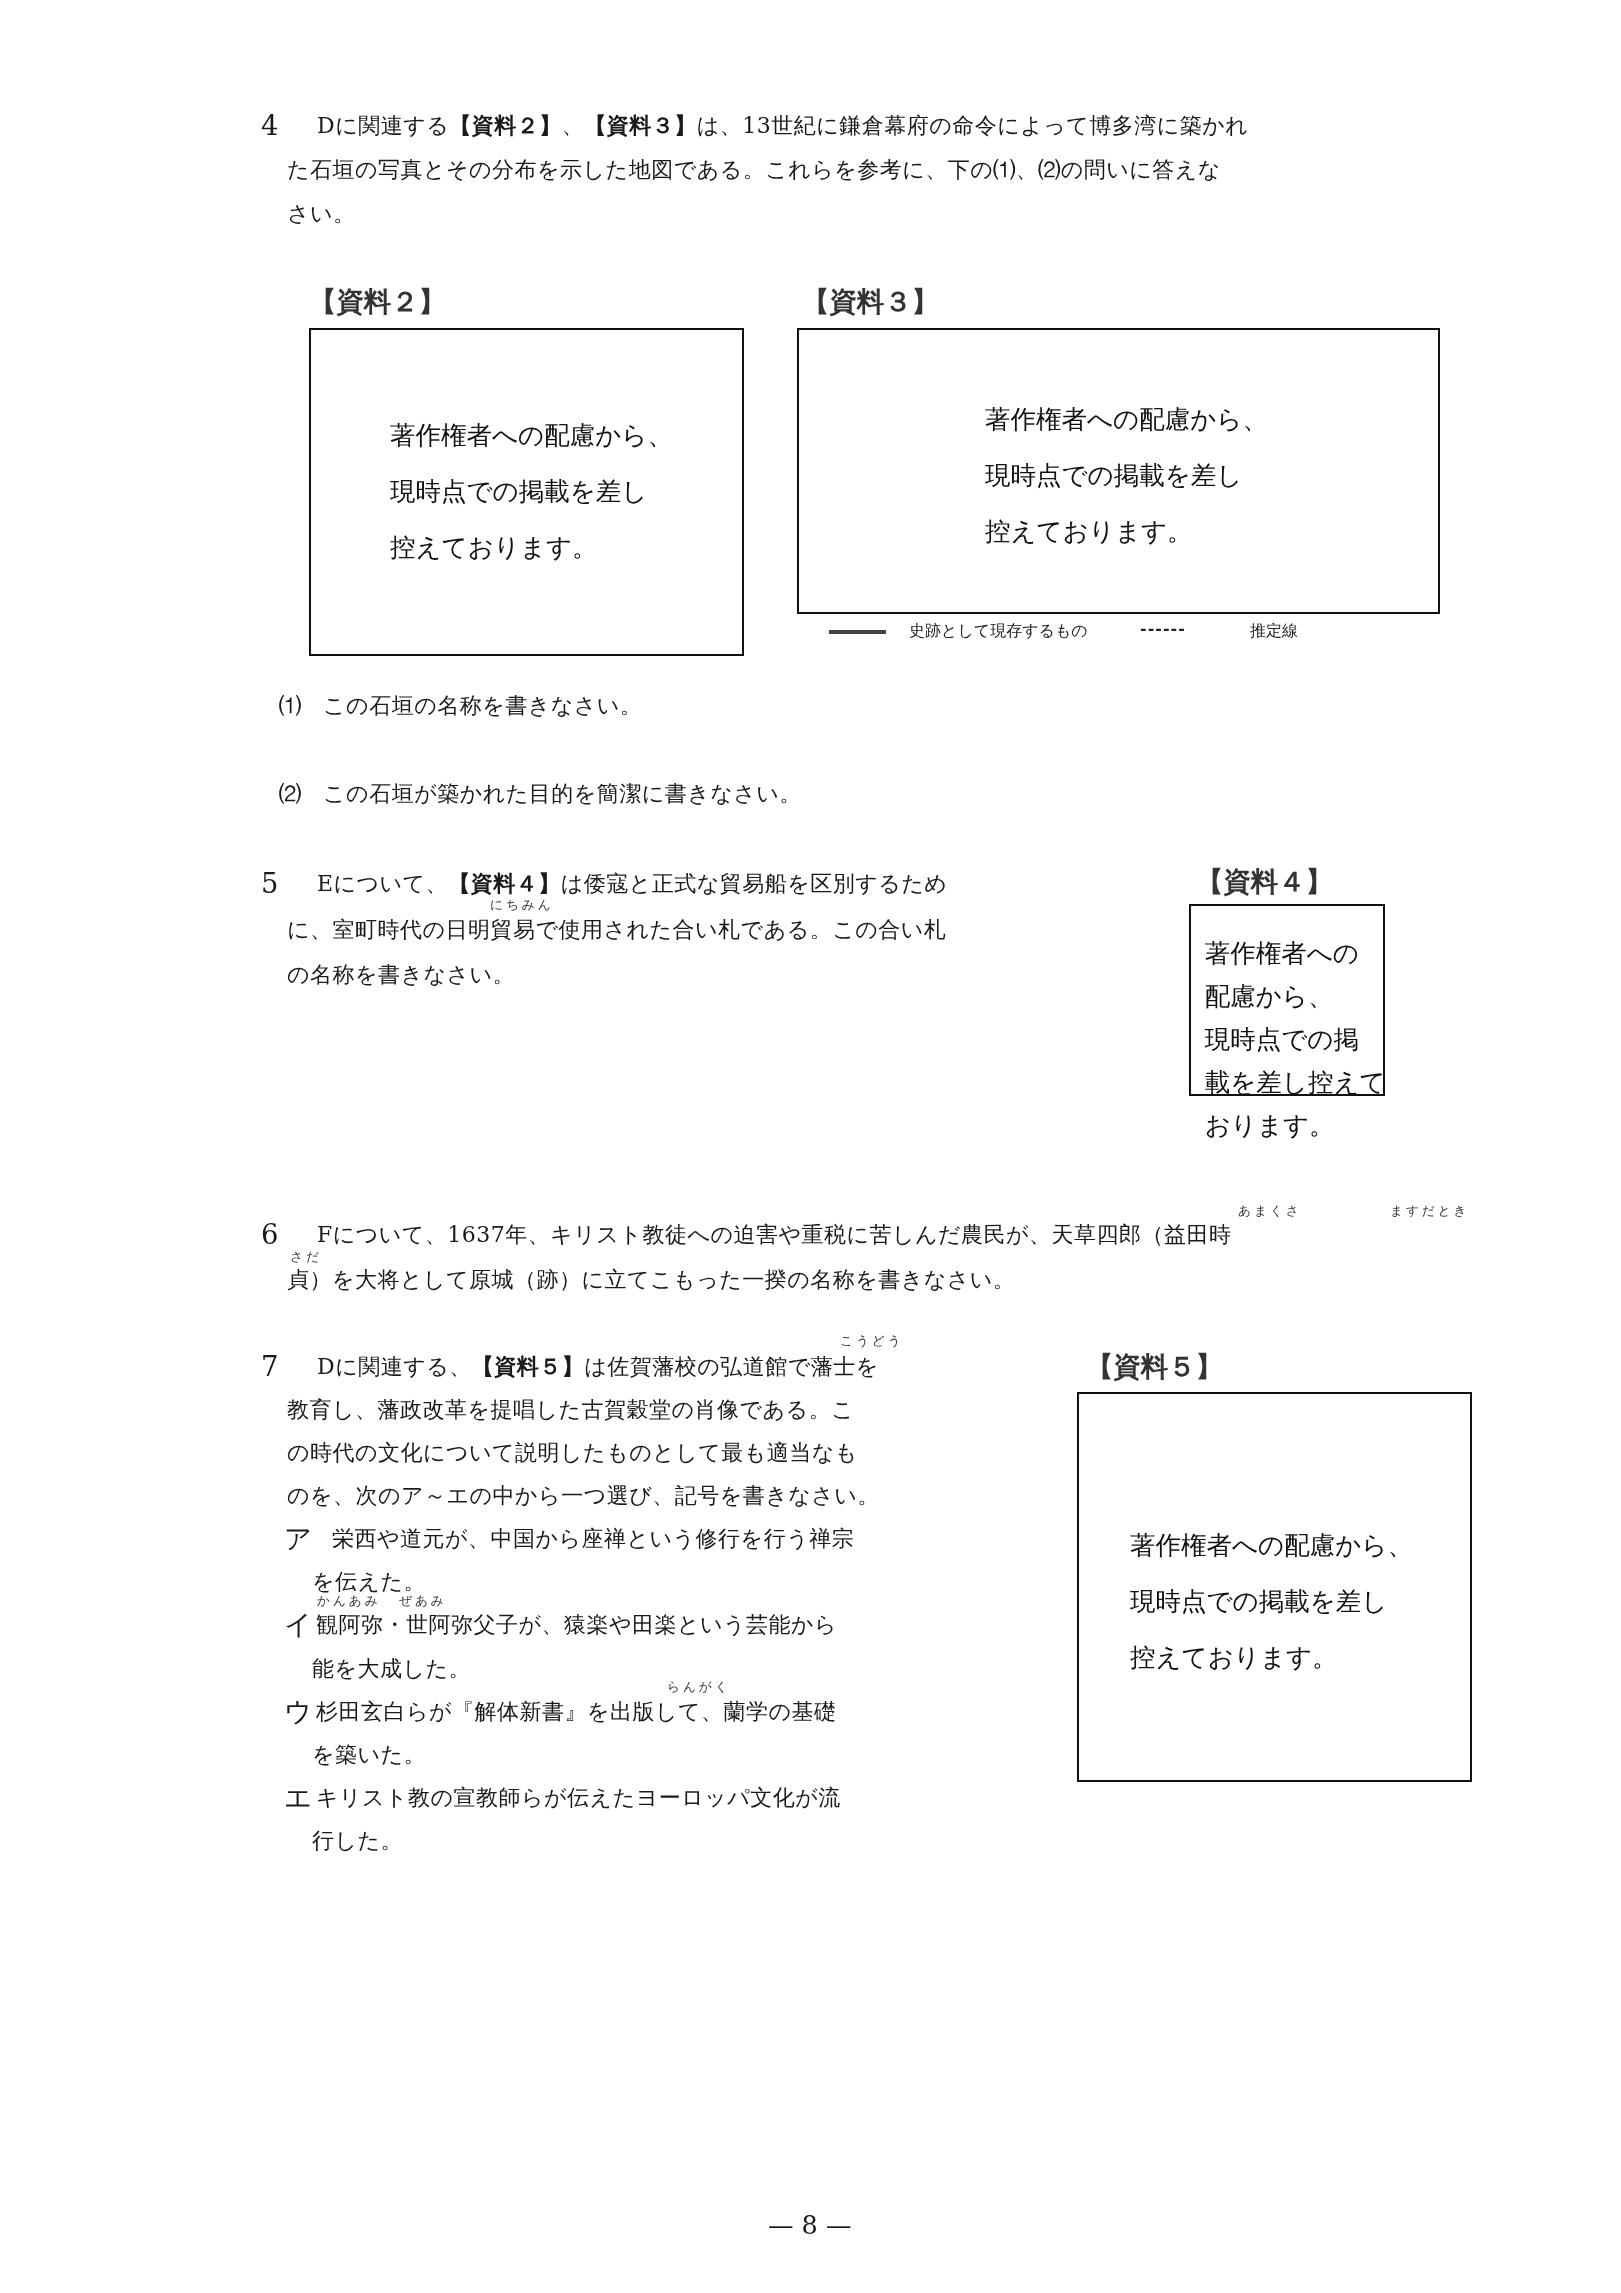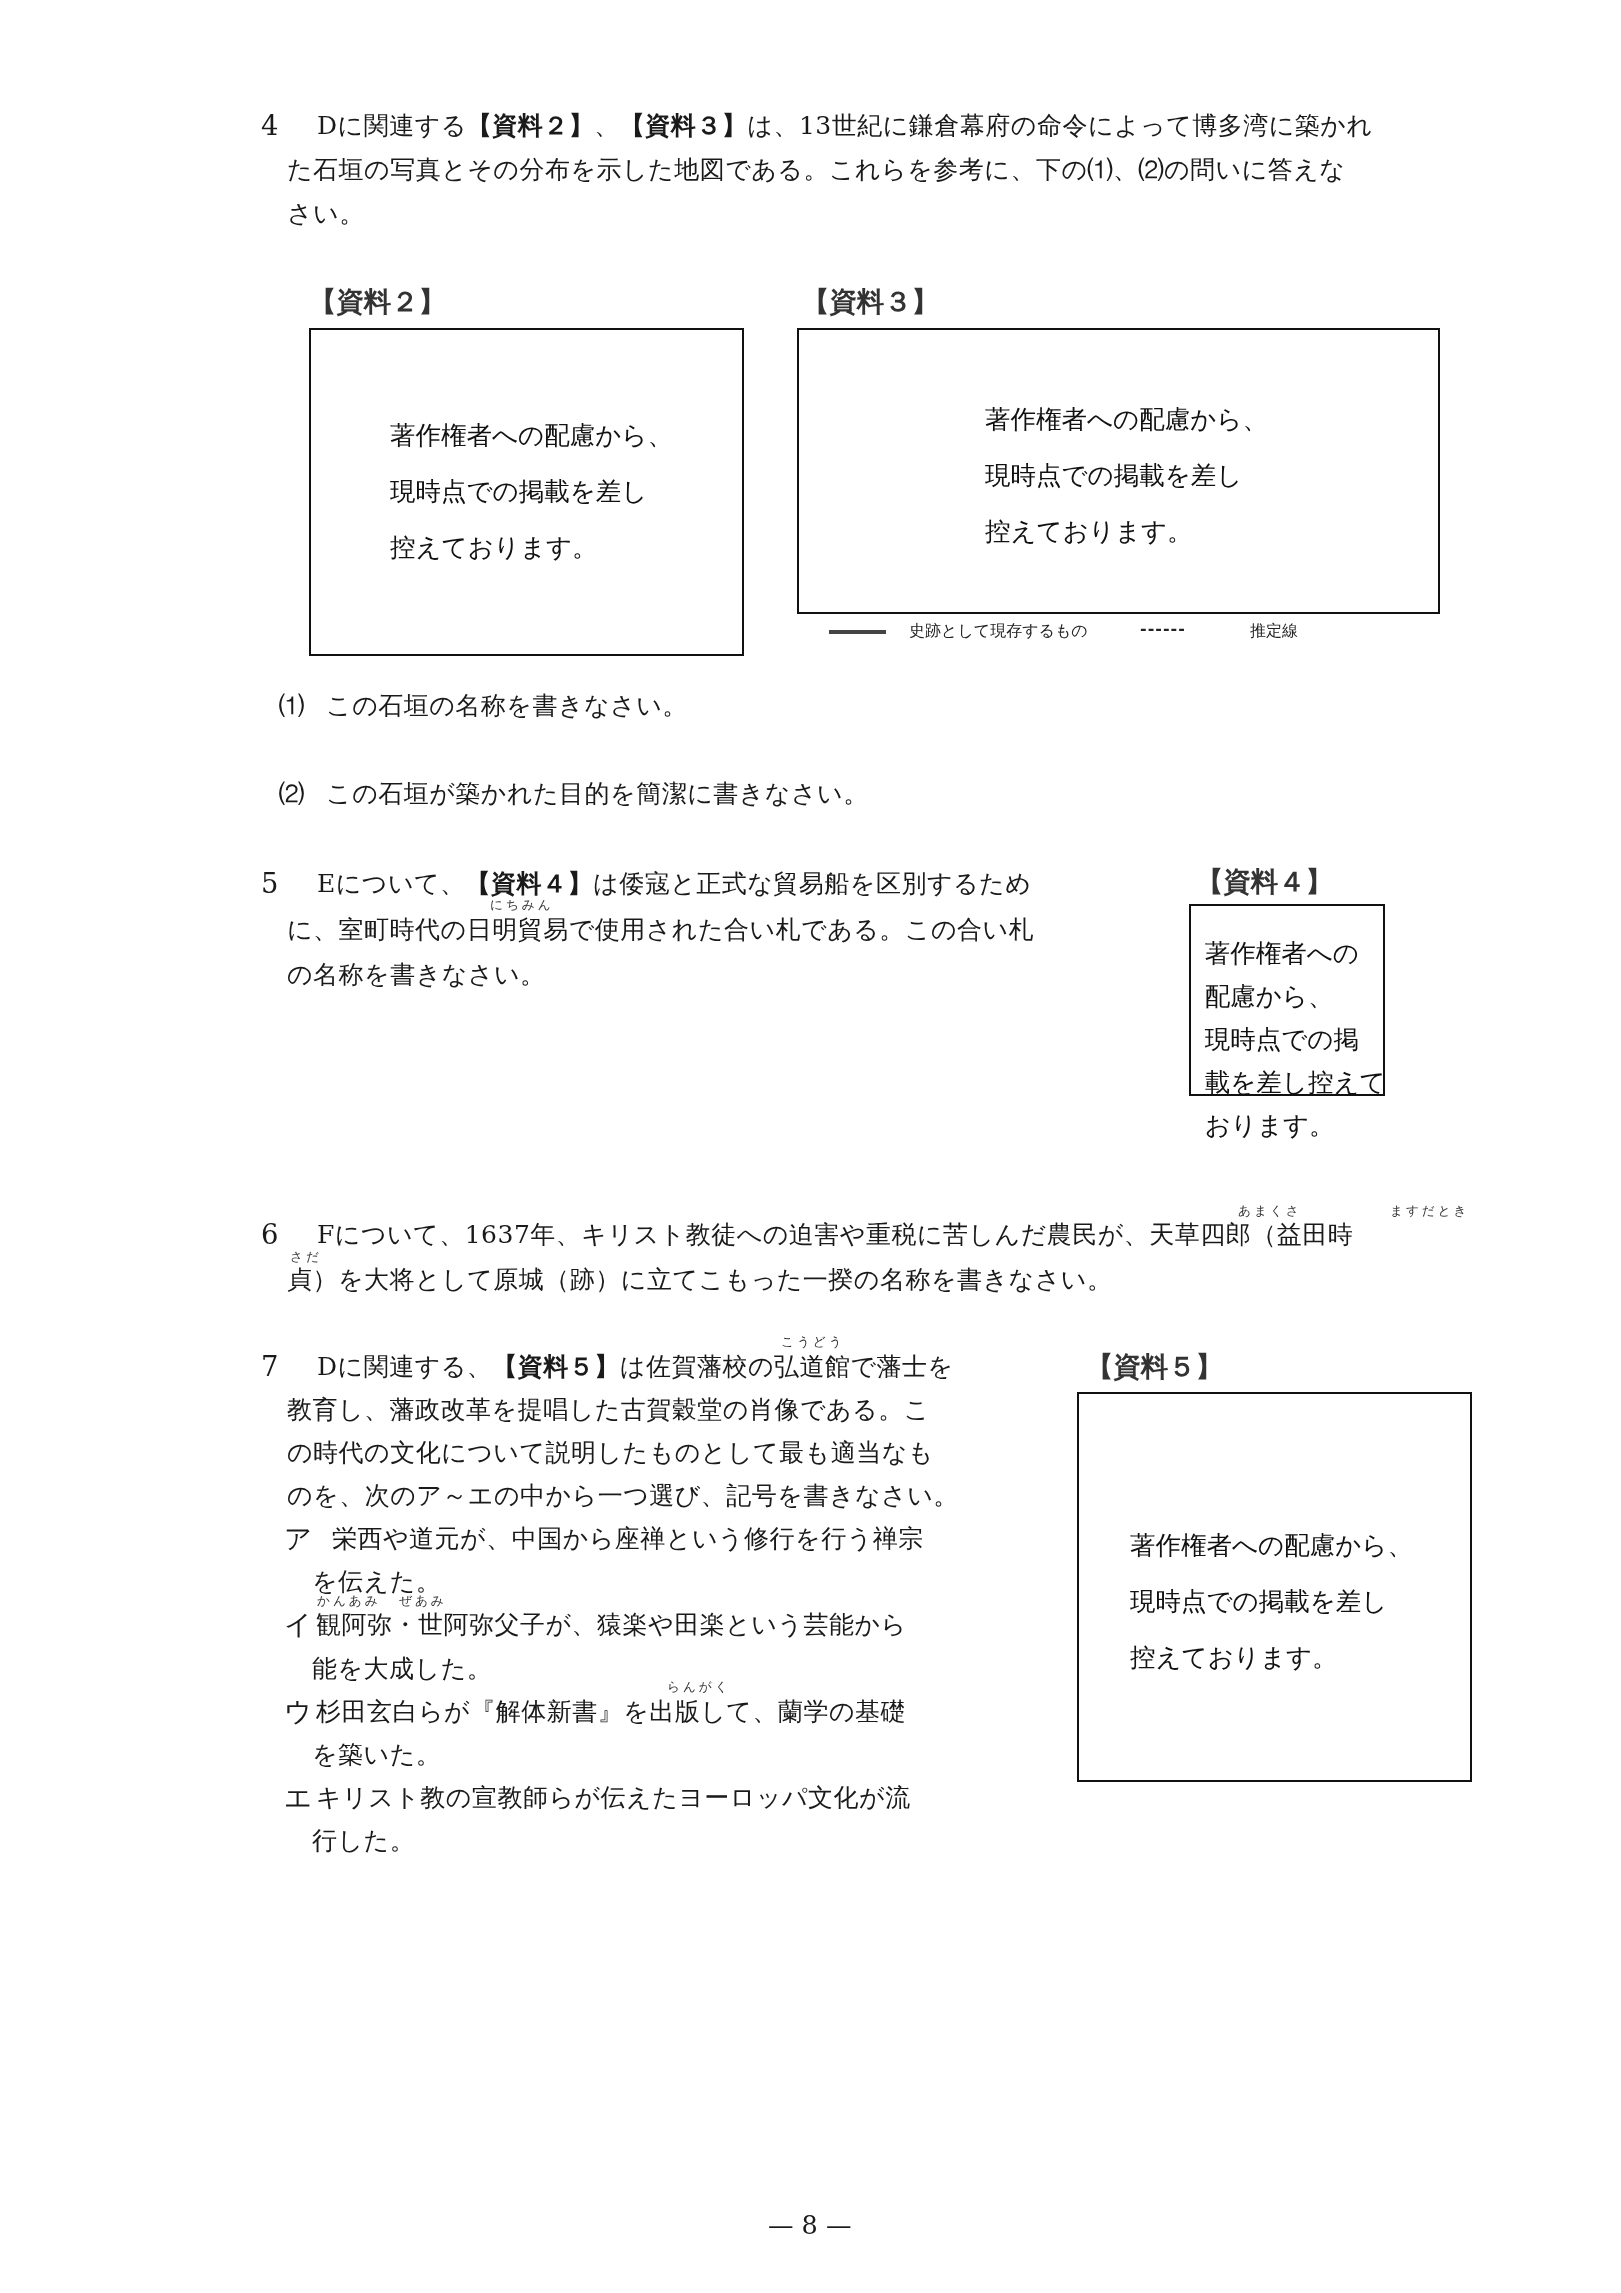--- a/index.html
+++ b/index.html
@@ -1,18 +1,18 @@
 <!DOCTYPE html>
 <html><head>
 <meta charset="utf-8">
 <style>
   html, body { margin:0; padding:0; background:#ffffff; }
   body { width:1621px; height:2294px; position:relative; overflow:hidden;
          font-family:"DejaVu Serif","Liberation Serif",serif; color:#1a1a1a; }
-  .line { position:absolute; font-size:25px; line-height:35px; white-space:nowrap; letter-spacing:0.5px; }
+  .line { position:absolute; font-size:22px; line-height:35px; white-space:nowrap; letter-spacing:0.5px; }
   .num { position:absolute; font-size:27.4px; line-height:35px; }
   .bold { font-family:"DejaVu Sans","Liberation Sans",sans-serif; font-weight:bold; }
   .label { position:absolute; font-family:"DejaVu Sans","Liberation Sans",sans-serif; font-weight:bold; font-size:27.4px; line-height:35px; color:#333; }
   .box { position:absolute; border:2.9px solid #111; box-sizing:border-box; background:#fff; }
   .notice { position:absolute; font-family:"DejaVu Sans","Liberation Sans",sans-serif; font-size:25.5px; line-height:56px; white-space:nowrap; color:#111; }
   .notice4 { position:absolute; font-family:"DejaVu Sans","Liberation Sans",sans-serif; font-size:25.5px; line-height:43px; white-space:nowrap; color:#111; }
   .ruby { position:absolute; font-size:12.7px; line-height:13.7px; white-space:nowrap; color:#333; letter-spacing:2.9px; }
   .legend { position:absolute; font-size:16px; line-height:23.5px; white-space:nowrap; color:#222; }
   .solid-line { position:absolute; height:3.9px; background:#444; }
   .page-num { position:absolute; font-size:25.5px; line-height:29px; white-space:nowrap; }
@@ -84,21 +84,21 @@
 <div>
   <div class="ruby" style="left:1238px;top:1204px;">あまくさ</div>
   <div class="ruby" style="left:1390px;top:1204px;">ますだとき</div>
   <span class="num" style="left:261px;top:1217px;">6</span>
   <div class="line" style="left:317px;top:1217px;">Fについて、1637年、キリスト教徒への迫害や重税に苦しんだ農民が、天草四郎（益田時</div>
   <div class="ruby" style="left:290px;top:1250px;">さだ</div>
   <div class="line" style="left:287px;top:1262px;">貞）を大将として原城（跡）に立てこもった一揆の名称を書きなさい。</div>
 </div>
 
 <div>
-  <div class="ruby" style="left:781px;top:1335px;">こうどう</div>
+  <div class="ruby" style="left:840px;top:1335px;font-family:Liberation Serif, serif;">こうどう</div>
   <span class="num" style="left:261px;top:1349px;">7</span>
   <div class="line" style="left:317px;top:1349px;">
     <span>Dに関連する、</span><span class="bold">【資料５】</span><span>は佐賀藩校の弘道館で藩士を</span>
   </div>
   <div class="line" style="left:287px;top:1392px;">教育し、藩政改革を提唱した古賀穀堂の肖像である。こ</div>
   <div class="line" style="left:287px;top:1435px;">の時代の文化について説明したものとして最も適当なも</div>
   <div class="line" style="left:287px;top:1478px;">のを、次のア～エの中から一つ選び、記号を書きなさい。</div>
 
   <div>
     <span class="num" style="left:284px;top:1521px;">ア</span>

